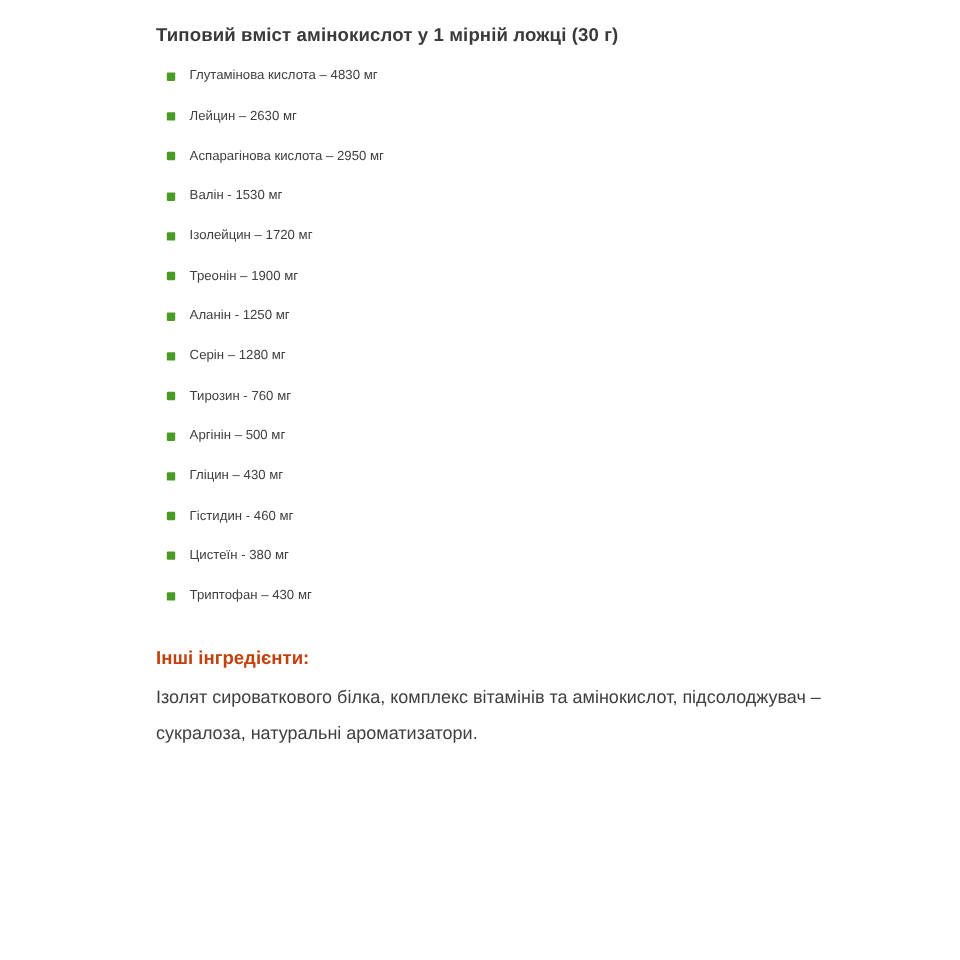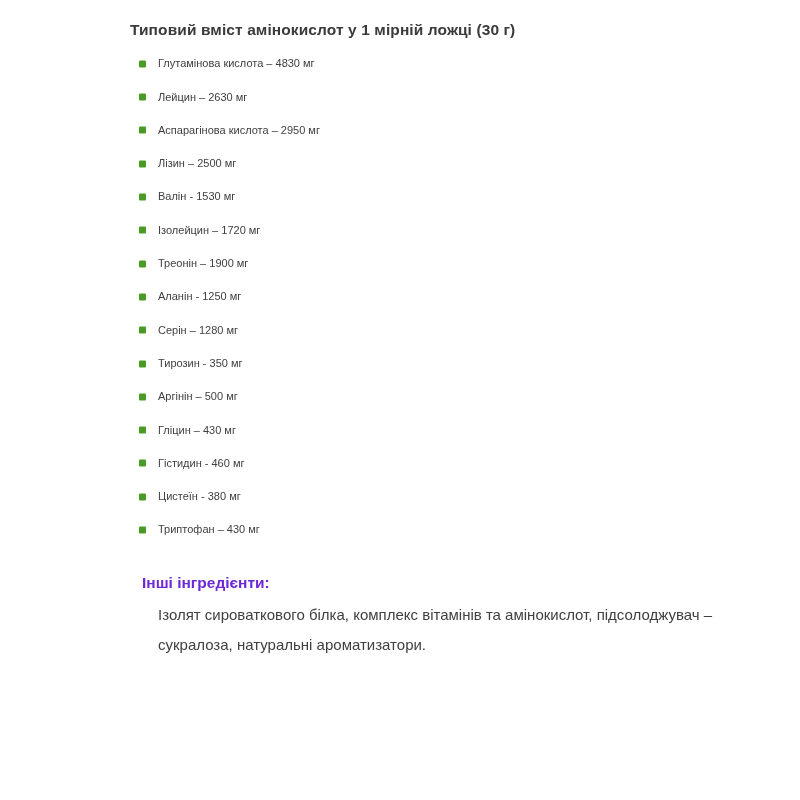--- a/index.html
+++ b/index.html
@@ -50,50 +50,48 @@
     transform: translateY(-50%);
     width: 7px;
     height: 7px;
     background: #4a9b26;
     border-radius: 1px;
     display: block;
   }
   .subheading {
     font-size: 15.5px;
     font-weight: bold;
-    color: #6d28d9;
-    margin: 24px 0 6px 12px;
+    color: #c2410c;
+    margin: 24px 0 6px 0;
     line-height: 1.5;
   }
   .paragraph {
     font-size: 15px;
     color: #404040;
     line-height: 30px;
     max-width: 600px;
-    margin-left: 28px;
   }
 </style>
 </head>
 <body>
 
 <div class="page">
 
   <div class="title">Типовий вміст амінокислот у 1 мірній ложці (30 г)</div>
 
   <ul class="amino-list">
     <li><span class="bullet"></span><span>Глутамінова кислота – 4830 мг</span></li>
     <li><span class="bullet"></span><span>Лейцин – 2630 мг</span></li>
     <li><span class="bullet"></span><span>Аспарагінова кислота – 2950 мг</span></li>
-    <li><span class="bullet"></span><span>Лізин – 2500 мг</span></li>
     <li><span class="bullet"></span><span>Валін - 1530 мг</span></li>
     <li><span class="bullet"></span><span>Ізолейцин – 1720 мг</span></li>
     <li><span class="bullet"></span><span>Треонін – 1900 мг</span></li>
     <li><span class="bullet"></span><span>Аланін - 1250 мг</span></li>
     <li><span class="bullet"></span><span>Серін – 1280 мг</span></li>
-    <li><span class="bullet"></span><span>Тирозин - 350 мг</span></li>
+    <li><span class="bullet"></span><span>Тирозин - 760 мг</span></li>
     <li><span class="bullet"></span><span>Аргінін – 500 мг</span></li>
     <li><span class="bullet"></span><span>Гліцин – 430 мг</span></li>
     <li><span class="bullet"></span><span>Гістидин - 460 мг</span></li>
     <li><span class="bullet"></span><span>Цистеїн - 380 мг</span></li>
     <li><span class="bullet"></span><span>Триптофан – 430 мг</span></li>
   </ul>
 
   <div class="subheading">Інші інгредієнти:</div>
   <div class="paragraph">Ізолят  сироваткового білка, комплекс вітамінів та амінокислот, підсолоджувач – сукралоза, натуральні ароматизатори.</div>
 

